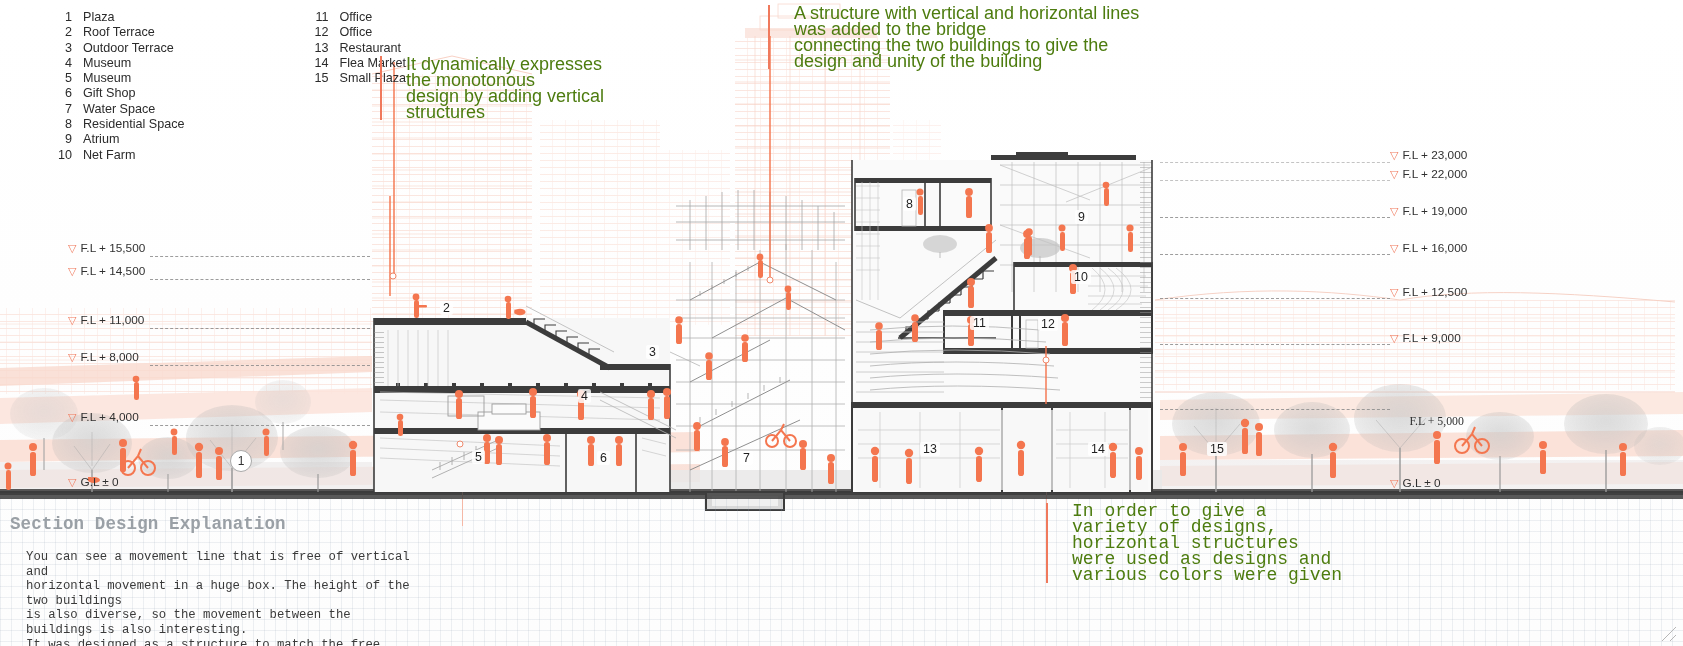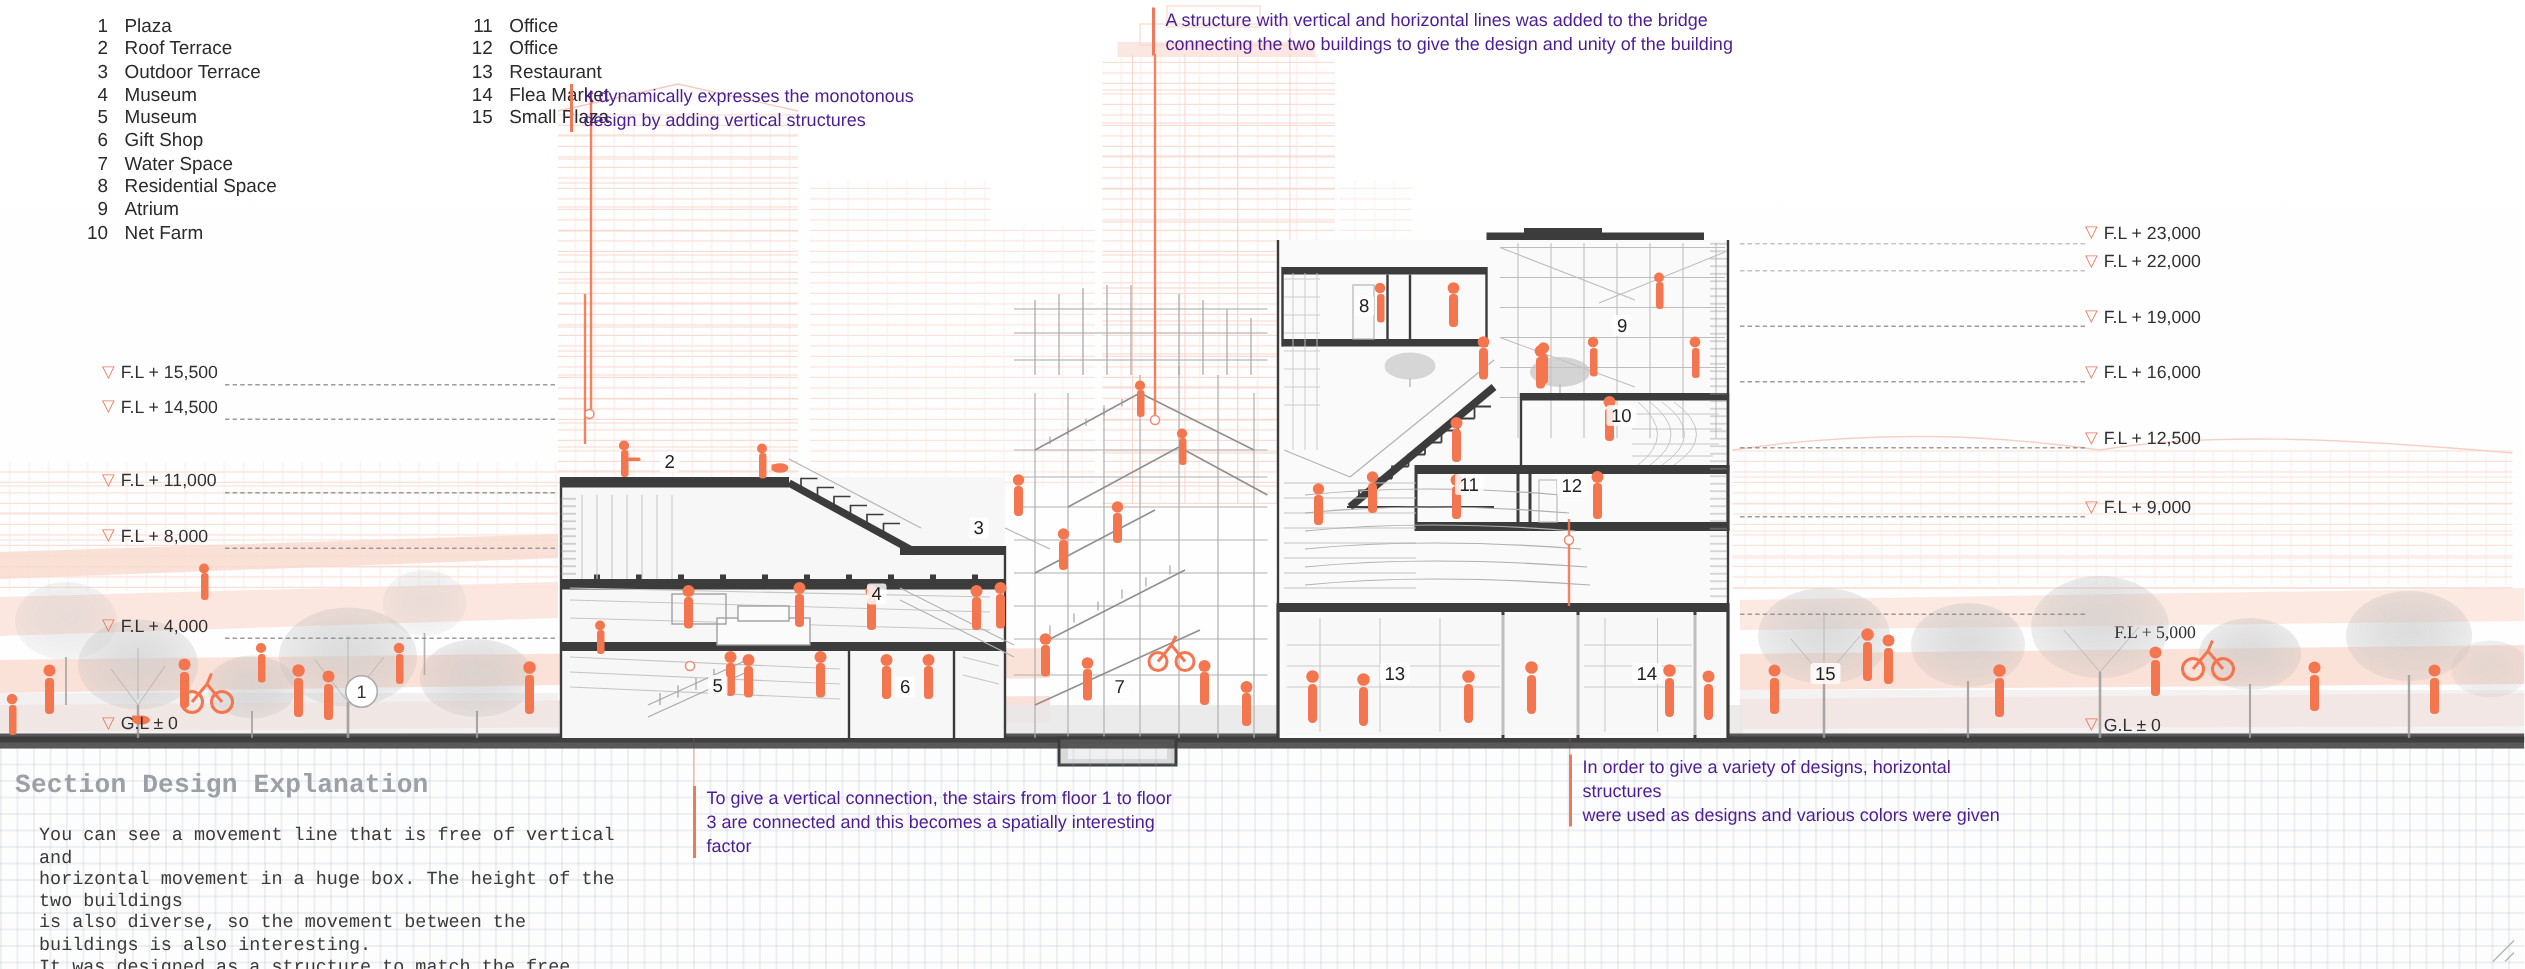--- a/index.html
+++ b/index.html
@@ -34,24 +34,24 @@
   .legend-num {
     width: 24px; text-align: right;
     margin-right: 11px;
     color: #2b2b2b;
   }
   .legend-label { white-space: nowrap; color: #2b2b2b; }
 
   
   .annot {
     position: absolute;
-    font-size: 12px;
+    font-size: 18px;
     line-height: 16px;
-    color: #4c1d95;
-    padding-left: 7px;
+    color: #4d7c0f;
+    padding-left: 24px;
     border-left: 2.6px solid #f0795c;
     z-index: 45;
     white-space: pre-line;
   }
   .annot-leader {
     position: absolute;
     width: 1px;
     background: #f5b8a6;
     z-index: 5;
   }
@@ -884,24 +884,22 @@
       </div>
     </div>
   </div>
 
   <div class="annot" style="left:380px; top:56px; width:230px;">It dynamically expresses the monotonous
 design by adding vertical structures</div>
 
   <div class="annot" style="left:768px; top:5px; width:390px;">A structure with vertical and horizontal lines was added to the bridge
 connecting the two buildings to give the design and unity of the building</div>
 
-  <div class="annot" style="left:462px; top:524px; width:330px;">To give a vertical connection, the stairs from floor 1 to floor
-3 are connected and this becomes a spatially interesting factor</div>
-
-  <div class="annot" style="left:1046px; top:503px; width:300px;">In order to give a variety of designs, horizontal structures
+
+  <div class="annot" style="left:1046px; top:503px; width:300px;font-family:Liberation Mono, monospace;">In order to give a variety of designs, horizontal structures
 were used as designs and various colors were given</div>
 
   <div class="annot-leader" style="left:462px; top:492px; height:34px;"></div>
   <div class="annot-leader" style="left:1046px; top:492px; height:14px;"></div>
 
   <div class="lvl-line faint" style="left:1160px; top:162px; width:230px;"></div>
   <div class="lvl-line faint" style="left:1160px; top:180px; width:230px;"></div>
   <div class="lvl-line" style="left:1160px; top:217px; width:230px;"></div>
   <div class="lvl-line" style="left:1160px; top:254px; width:230px;"></div>
   <div class="lvl-line" style="left:1160px; top:298px; width:230px;"></div>

